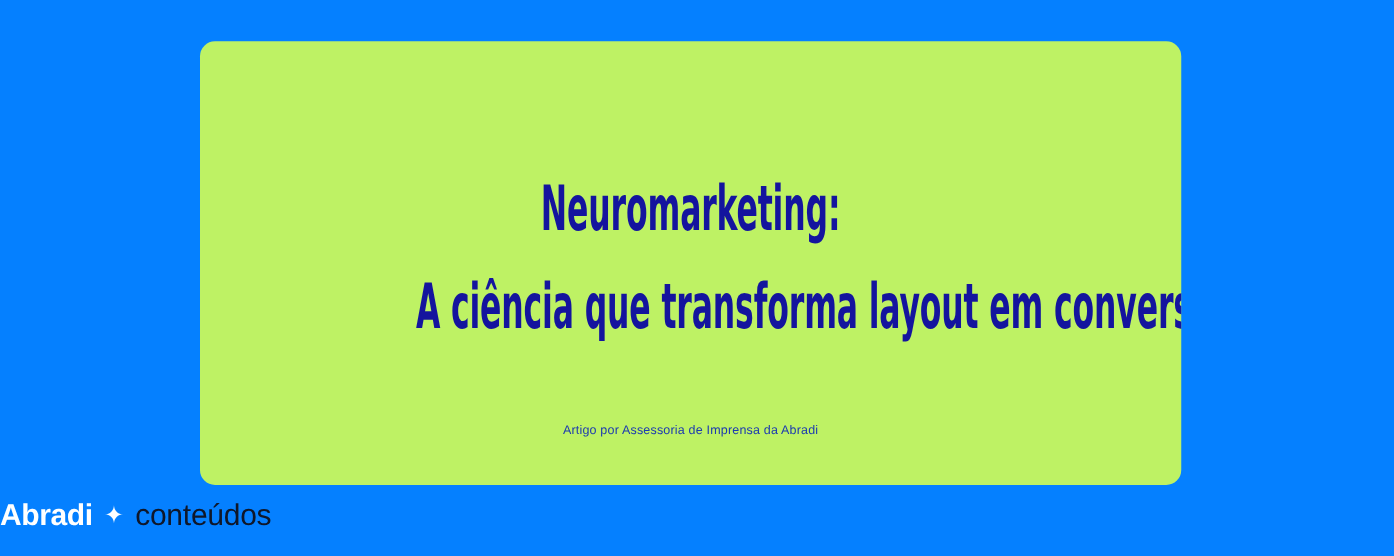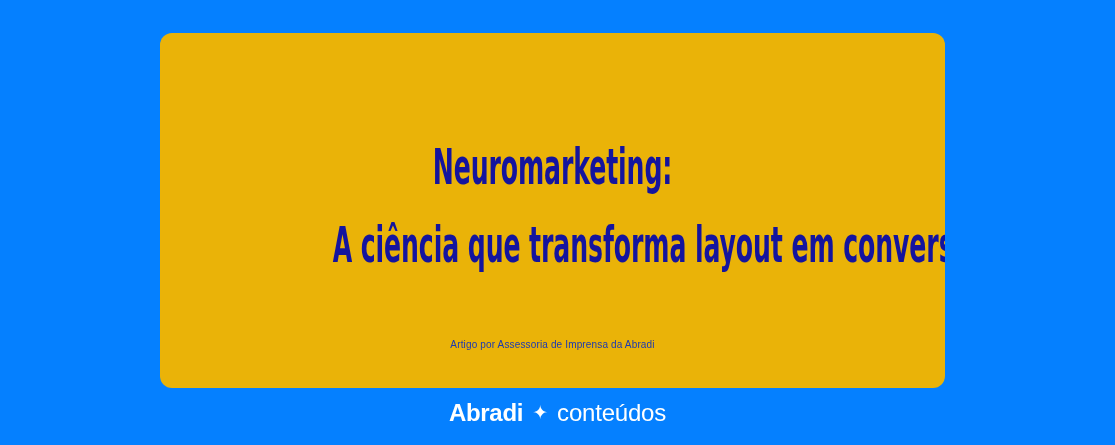--- a/index.html
+++ b/index.html
@@ -22,21 +22,21 @@
     box-sizing: border-box;
   }
 
   
   #card {
     position: absolute;
     left: 160px;
     top: 33px;
     width: 785px;
     height: 355px;
-    background: #eab308;
+    background: #bef264;
     border-radius: 12px;
     box-sizing: border-box;
     overflow: hidden;
   }
 
   #card-inner {
     position: absolute;
     left: 0;
     top: 0;
     width: 785px;
@@ -98,21 +98,21 @@
 
   
   #footer {
     position: absolute;
     left: 0;
     top: 396px;
     width: 1115px;
     height: 34px;
     display: flex;
     align-items: center;
-    justify-content: center;
+    justify-content: flex-start;
     gap: 9px;
   }
 
   .logo-word-bold {
     color: #ffffff;
     font-family: "Liberation Sans", sans-serif;
     font-size: 24px;
     font-weight: bold;
     letter-spacing: -0.3px;
     line-height: 30px;
@@ -120,21 +120,21 @@
 
   .logo-sparkle {
     color: #ffffff;
     font-size: 19px;
     line-height: 30px;
     display: inline-block;
     transform: translateY(0px);
   }
 
   .logo-word-light {
-    color: #ffffff;
+    color: #0f172a;
     font-family: "Liberation Sans", sans-serif;
     font-size: 24px;
     font-weight: normal;
     letter-spacing: -0.2px;
     line-height: 30px;
   }
 </style>
 </head>
 <body>
 

